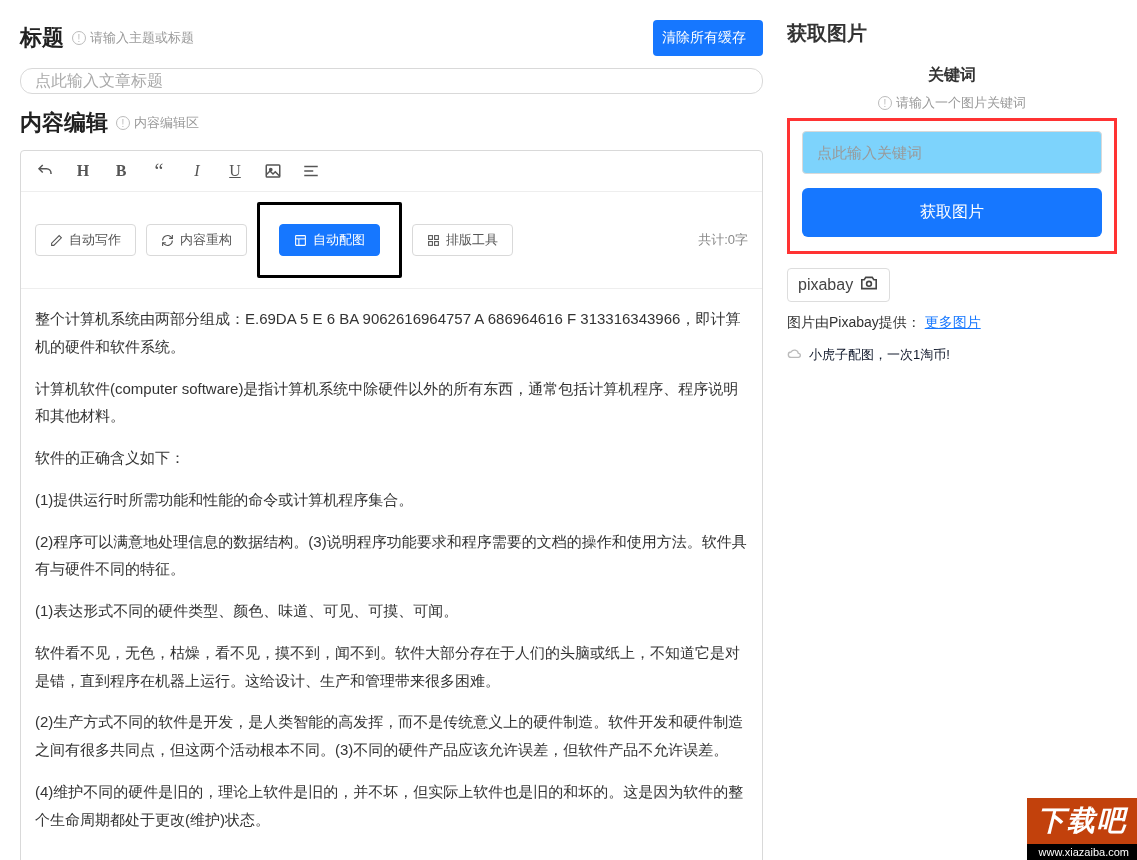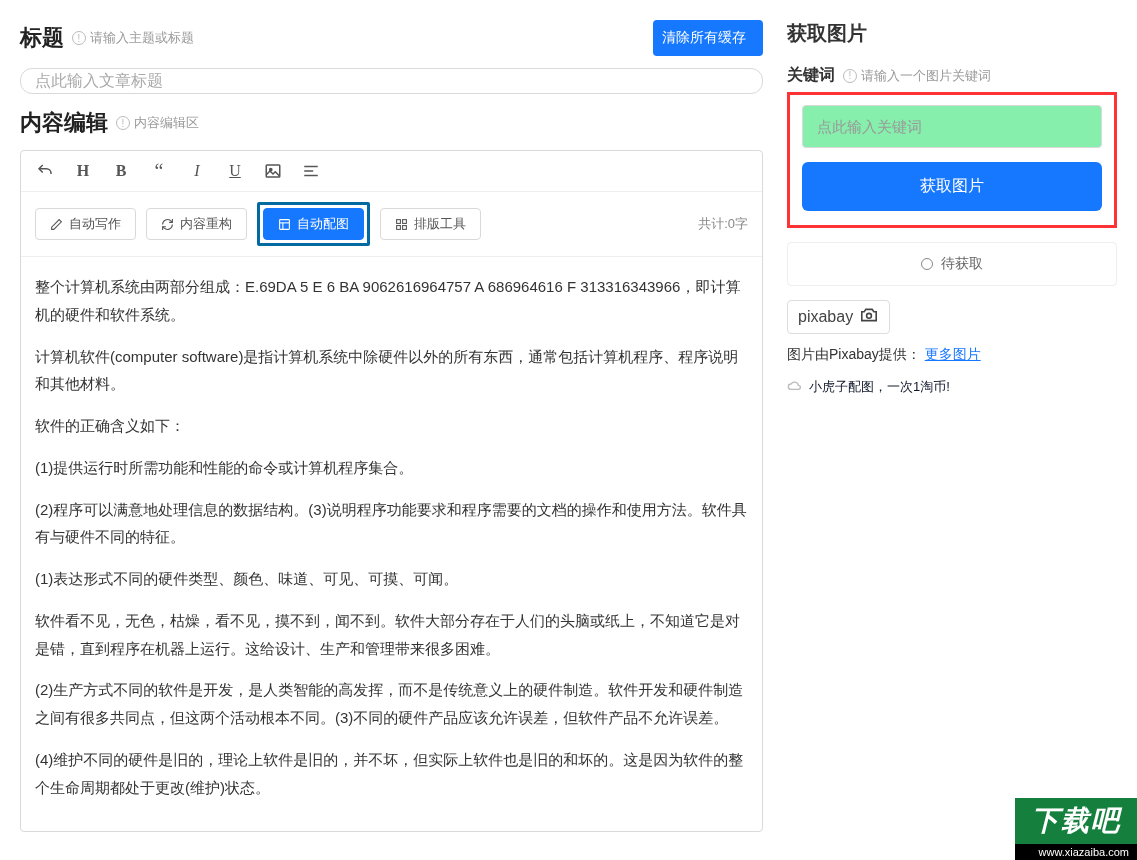--- a/index.html
+++ b/index.html
@@ -21,48 +21,48 @@
 
 .editor-section { margin-top: 8px; }
 .editor-box { border: 1px solid #d9d9d9; border-radius: 4px; background: #fff; }
 .toolbar-row1 { display: flex; align-items: center; gap: 18px; padding: 10px 14px; border-bottom: 1px solid #eee; }
 .tb-icon { width: 20px; height: 20px; display: flex; align-items: center; justify-content: center; color: #555; cursor: pointer; font-size: 16px; }
 .tb-icon svg { width: 18px; height: 18px; }
 
 .toolbar-row2 { display: flex; align-items: center; padding: 10px 14px; gap: 10px; border-bottom: 1px solid #eee; }
 .tool-btn { padding: 6px 14px; border: 1px solid #d9d9d9; border-radius: 4px; font-size: 13px; display: inline-flex; align-items: center; gap: 6px; cursor: pointer; background: #fff; color: #555; }
 .tool-btn.active { background: #1677ff; color: #fff; border-color: #1677ff; }
-.highlight-box { border: 3px solid #0369a1; padding: 3px; border-radius: 2px; display: inline-flex; }
+.highlight-box { border: 3px solid #000000; padding: 19px; border-radius: 2px; display: inline-flex; }
 .count-text { margin-left: auto; font-size: 13px; color: #888; }
 
 .editor-content { padding: 16px 14px; font-size: 15px; line-height: 1.85; color: #333; }
 .editor-content p { margin-bottom: 14px; }
 .right-title { font-size: 20px; font-weight: bold; margin-bottom: 18px; }
-.kw-label-row { display: flex; align-items: center; gap: 8px; margin-bottom: 0; }
+.kw-label-row { display: flex; align-items: center; gap: 8px; margin-bottom: 0; flex-direction: column; }
 .kw-label { font-size: 16px; font-weight: bold; }
 
 .image-box { border: 3px solid #ff3333; padding: 10px 12px 14px; margin-top: 6px; }
-.kw-input { width: 100%; padding: 12px 14px; font-size: 15px; border: 1px solid #d9d9d9; border-radius: 4px; margin-bottom: 14px; background: #86efac; }
+.kw-input { width: 100%; padding: 12px 14px; font-size: 15px; border: 1px solid #d9d9d9; border-radius: 4px; margin-bottom: 14px; background: #7dd3fc; }
 .kw-input::placeholder { color: #999; }
 .fetch-btn { width: 100%; padding: 14px; background: #1677ff; color: #fff; font-size: 16px; border: none; border-radius: 6px; cursor: pointer; }
 
 .pending-box { margin-top: 14px; padding: 12px; border: 1px solid #eee; border-radius: 4px; text-align: center; color: #666; font-size: 14px; display: flex; align-items: center; justify-content: center; gap: 8px; }
 .pending-circle { width: 12px; height: 12px; border: 1.5px solid #888; border-radius: 50%; display: inline-block; }
 
 .pixabay-logo { margin-top: 14px; padding: 6px 10px; border: 1px solid #ddd; border-radius: 4px; display: inline-flex; align-items: center; gap: 6px; font-size: 16px; color: #444; font-family: Arial; }
 .cam-icon svg { width: 20px; height: 16px; }
 
 .credit-row { margin-top: 12px; font-size: 14px; color: #333; }
 .credit-row a { color: #1677ff; text-decoration: underline; }
 
 .tip-row { margin-top: 14px; font-size: 13px; color: #0f172a; display: flex; align-items: center; gap: 6px; }
 .cloud-icon svg { width: 16px; height: 12px; }
 
 .watermark { position: absolute; right: 0; bottom: 0; }
-.wm-top { background: #15803d; color: #fff; font-size: 28px; font-weight: bold; padding: 4px 16px; font-style: italic; letter-spacing: 2px; }
+.wm-top { background: #c2410c; color: #fff; font-size: 28px; font-weight: bold; padding: 4px 10px; font-style: italic; letter-spacing: 2px; }
 .wm-bot { background: #000; color: #fff; font-size: 11px; padding: 2px 8px; text-align: right; }
 
 .pencil-icon, .refresh-icon, .layout-icon, .grid-icon { display: inline-flex; }
 </style>
 </head>
 <body>
 
 <div class="container">
   <div class="left">
     <div class="section-header">
@@ -186,24 +186,20 @@
         <span class="hint-icon">!</span>
         <span>请输入一个图片关键词</span>
       </span>
     </div>
 
     <div class="image-box">
       <input class="kw-input" type="text" placeholder="点此输入关键词" style="">
       <button class="fetch-btn">获取图片</button>
     </div>
 
-    <div class="pending-box">
-      <span class="pending-circle"></span>
-      <span>待获取</span>
-    </div>
 
     <div class="pixabay-logo">
       <span>pixabay</span>
       <span class="cam-icon"><svg viewBox="0 0 24 20" fill="none" stroke="#444" stroke-width="2">
             <path d="M3 6h3l2-3h8l2 3h3v11H3z"></path>
             <circle cx="12" cy="11" r="3"></circle>
           </svg></span>
     </div>
 
     <div class="credit-row">

